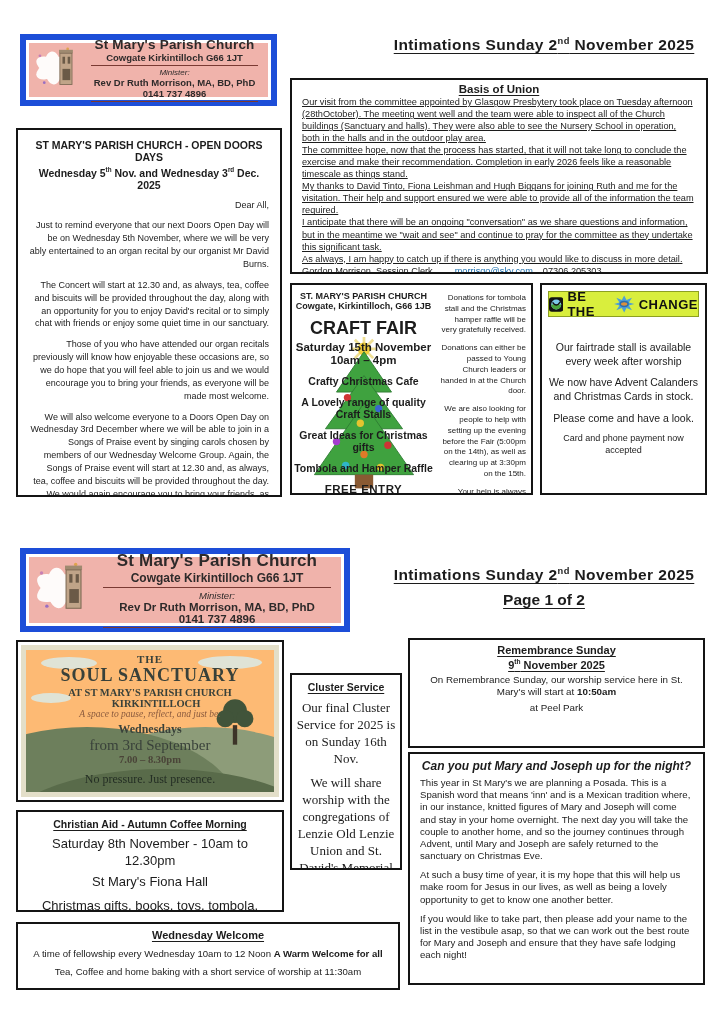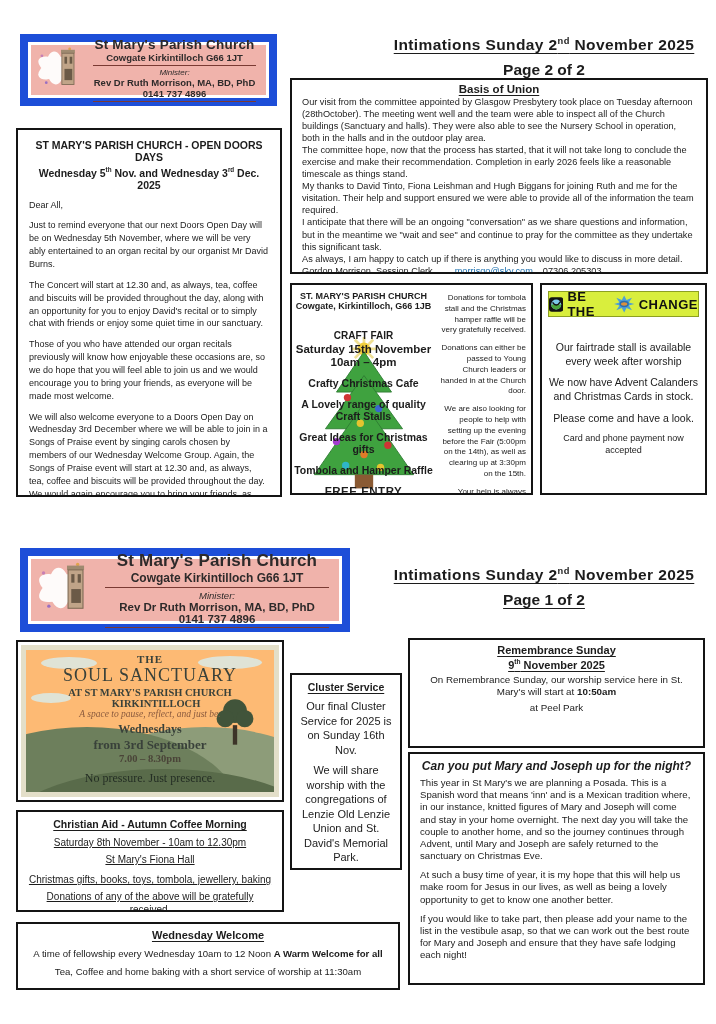--- a/index.html
+++ b/index.html
@@ -4,21 +4,21 @@
 <style>
   html,body{margin:0;padding:0;background:#888;}
   #page{position:relative;width:716px;height:1024px;background:#ffffff;margin:0 auto;
         font-family:"Liberation Sans",sans-serif;color:#1c1c1c;overflow:hidden;}
   .abs{position:absolute;}
   .box{position:absolute;border:2px solid #141414;background:#fff;box-sizing:border-box;overflow:hidden;}
   sup{font-size:0.6em;}
   .u{text-decoration:underline;text-underline-offset:2px;}
 
   
-  .hdr{border:8px solid #1d4ed8;background:#fff;padding:3px;box-sizing:border-box;}
+  .hdr{border:6px solid #1d4ed8;background:#fff;padding:3px;box-sizing:border-box;}
   .hdr-in{background:#f0b3ab;height:100%;display:flex;align-items:center;box-sizing:border-box;padding:2px 4px;}
   .hdr-logo{flex:0 0 auto;}
   .hdr-txt{flex:1 1 auto;text-align:center;color:#2e2a2a;}
   .rule{border-top:1.5px solid #7a3a33;margin:2px 6px;}
   #hdr1{left:20px;top:34px;width:257px;height:72px;}
   #hdr1 .name{font-size:13.5px;font-weight:bold;letter-spacing:.2px;}
   #hdr1 .addr{font-size:9.5px;font-weight:bold;}
   #hdr1 .mlab{font-size:8px;font-style:italic;}
   #hdr1 .mname{font-size:9.5px;font-weight:bold;}
   #hdr1 .phone{font-size:9.5px;font-weight:bold;}
@@ -32,39 +32,39 @@
   
   .ptitle{position:absolute;text-align:center;font-weight:bold;}
   .ptitle .l1{font-size:15.5px;letter-spacing:.4px;text-decoration:underline;text-underline-offset:3px;}
   .ptitle .l2{font-size:15.5px;margin-top:7px;text-decoration:underline;text-underline-offset:3px;}
   #title2{left:378px;top:36px;width:332px;}
   #title1{left:378px;top:566px;width:332px;}
 
   
   #basis{left:290px;top:78px;width:418px;height:196px;padding:3px 10px;}
   #basis h3{margin:0 0 1px 0;font-size:11.5px;text-align:center;}
-  #basis p{margin:0;font-size:9.2px;line-height:1.31;}
+  #basis p{margin:0;font-size:9.2px;line-height:1.31;text-decoration:underline;}
   .sig{font-size:9.2px;margin-top:1px;}
   .sig .mail{color:#1b6fae;text-decoration:underline;margin-left:22px;}
   .sig .tel{margin-left:10px;}
 
   
   #opendoors{left:16px;top:128px;width:266px;height:369px;padding:9px 11px;}
   #opendoors .h1,#opendoors .h2{font-size:10.5px;font-weight:bold;text-align:center;}
   #opendoors .h2{margin-top:3px;}
-  #opendoors p{margin:8px 0 0 0;font-size:9px;line-height:1.43;}
+  #opendoors p{margin:8px 0 0 0;font-size:9px;line-height:1.43;text-align:right;}
 
   
   #craft{left:290px;top:283px;width:243px;height:212px;display:flex;}
   .craft-l{position:relative;flex:0 0 143px;padding:6px 2px;text-align:center;font-weight:bold;box-sizing:border-box;}
   .craft-l > div{position:relative;z-index:1;}
   .xtree{position:absolute;left:50%;top:52px;width:148px;height:156px;transform:translateX(-50%);z-index:0;}
   .cf-church{font-size:9px;}
   .cf-addr{font-size:9px;}
-  .cf-title{font-size:10px;margin-top:19px;}
+  .cf-title{font-size:18px;margin-top:7px;}
   .cf-date{font-size:11.5px;margin-top:2px;}
   .cf-time{font-size:11.5px;margin-top:1px;}
   .cf-item{font-size:10.5px;margin-top:9px;line-height:1.15;}
   .cf-free{font-size:11.5px;margin-top:9px;letter-spacing:.5px;}
   .craft-r{flex:1 1 auto;padding:8px 5px;text-align:right;}
   .craft-r p{margin:0 0 7px 0;font-size:8px;line-height:1.35;}
 
   
   #fair{left:540px;top:283px;width:167px;height:212px;padding:6px;}
   .ft-banner{background:#d9ee3d;border:1px solid #8da021;height:24px;display:flex;align-items:center;justify-content:center;gap:4px;}
@@ -82,46 +82,46 @@
   .c1{left:6%;top:5%;width:56px;height:12px;}
   .c2{right:5%;top:4%;width:64px;height:13px;}
   .c3{left:2%;top:30%;width:40px;height:10px;}
   .hill{position:absolute;border-radius:50% 50% 0 0/85% 85% 0 0;}
   .h-far{right:-30%;bottom:-22%;width:115%;height:68%;background:#8d9c79;}
   .h-mid{left:-38%;bottom:-28%;width:125%;height:74%;background:#6d7f5c;}
   .h-front{left:-12%;bottom:-42%;width:135%;height:58%;background:#596b4a;}
   .p-tree{position:absolute;right:7%;bottom:30%;width:44px;height:52px;}
   .p-txt{position:absolute;inset:0;text-align:center;padding-top:3px;}
   .p-l1{font-size:11px;font-weight:bold;letter-spacing:1px;}
-  .p-l2{font-size:18px;font-weight:normal;letter-spacing:1px;}
+  .p-l2{font-size:18px;font-weight:bold;letter-spacing:1px;}
   .p-l3{font-size:10.5px;font-weight:bold;margin-top:1px;}
   .p-l4{font-size:10.5px;font-weight:bold;padding-left:12px;}
   .p-tag{font-size:9.5px;font-style:italic;color:#8a5a3e;margin-top:0;}
   .p-w1{font-size:12px;font-weight:bold;margin-top:3px;}
-  .p-w2{font-size:13px;font-weight:bold;}
+  .p-w2{font-size:15px;font-weight:normal;}
   .p-w3{font-size:10.5px;font-weight:bold;color:#4a4438;}
   .p-foot{font-size:12px;margin-top:7px;color:#242e24;}
 
   
   #chraid{left:16px;top:810px;width:268px;height:102px;padding:6px 8px;text-align:center;}
   #chraid .h{font-size:10.5px;font-weight:bold;}
-  #chraid .ln{font-size:10px;margin-top:4px;line-height:1.3;text-decoration:underline;}
+  #chraid .ln{font-size:13px;margin-top:4px;line-height:1.3;}
   #chraid .ln0{margin-top:6px;}
   #chraid .ln2{margin-top:7px;}
 
   
   #wedwel{left:16px;top:922px;width:384px;height:68px;padding:5px 8px;text-align:center;}
   #wedwel .h{font-size:11px;font-weight:bold;}
   #wedwel .ln{font-size:9.6px;margin-top:7px;}
   #wedwel b{font-weight:bold;text-align:center;}
 
   
   #cluster{left:290px;top:673px;width:112px;height:197px;padding:6px 4px;text-align:center;}
   #cluster .h{font-size:10.5px;font-weight:bold;}
-  #cluster p{margin:6px 0 0 0;font-size:11px;line-height:1.32;}
+  #cluster p{margin:6px 0 0 0;font-size:13px;line-height:1.32;font-family:Liberation Serif, serif;}
 
   
   #remem{left:408px;top:638px;width:297px;height:110px;padding:4px 8px;text-align:center;}
   #remem .h{font-size:11px;font-weight:bold;}
   #remem .h2{font-size:11px;font-weight:bold;margin-top:2px;}
   #remem .ln{font-size:9.8px;line-height:1.3;margin-top:3px;}
   #remem b{font-weight:bold;}
 
   
   #posada{left:408px;top:752px;width:297px;height:233px;padding:5px 10px;}
@@ -159,21 +159,20 @@
         <div class="mlab">Minister:</div>
         <div class="mname">Rev Dr Ruth Morrison, MA, BD, PhD</div>
         <div class="phone">0141 737 4896</div>
         <div class="rule"></div>
       </div>
     </div>
   </div>
 
   <div id="title2" class="ptitle">
     <div class="l1"><span>Intimations Sunday 2</span><sup>nd</sup><span> November 2025</span></div>
-    <div class="l2">Page 2 of 2</div>
   </div>
 
   <div id="basis" class="box">
     <h3 class="u">Basis of Union</h3>
     <p>Our visit from the committee appointed by Glasgow Presbytery took place on Tuesday afternoon (28thOctober). The meeting went well and the team were able to inspect all of the Church buildings (Sanctuary and halls). They were also able to see the Nursery School in operation, both in the halls and in the outdoor play area.</p>
     <p>The committee hope, now that the process has started, that it will not take long to conclude the exercise and make their recommendation. Completion in early 2026 feels like a reasonable timescale as things stand.</p>
     <p>My thanks to David Tinto, Fiona Leishman and Hugh Biggans for joining Ruth and me for the visitation. Their help and support ensured we were able to provide all of the information the team required.</p>
     <p>I anticipate that there will be an ongoing "conversation" as we share questions and information, but in the meantime we "wait and see" and continue to pray for the committee as they undertake this significant task.</p>
     <p>As always, I am happy to catch up if there is anything you would like to discuss in more detail.</p>
     <div class="sig">

